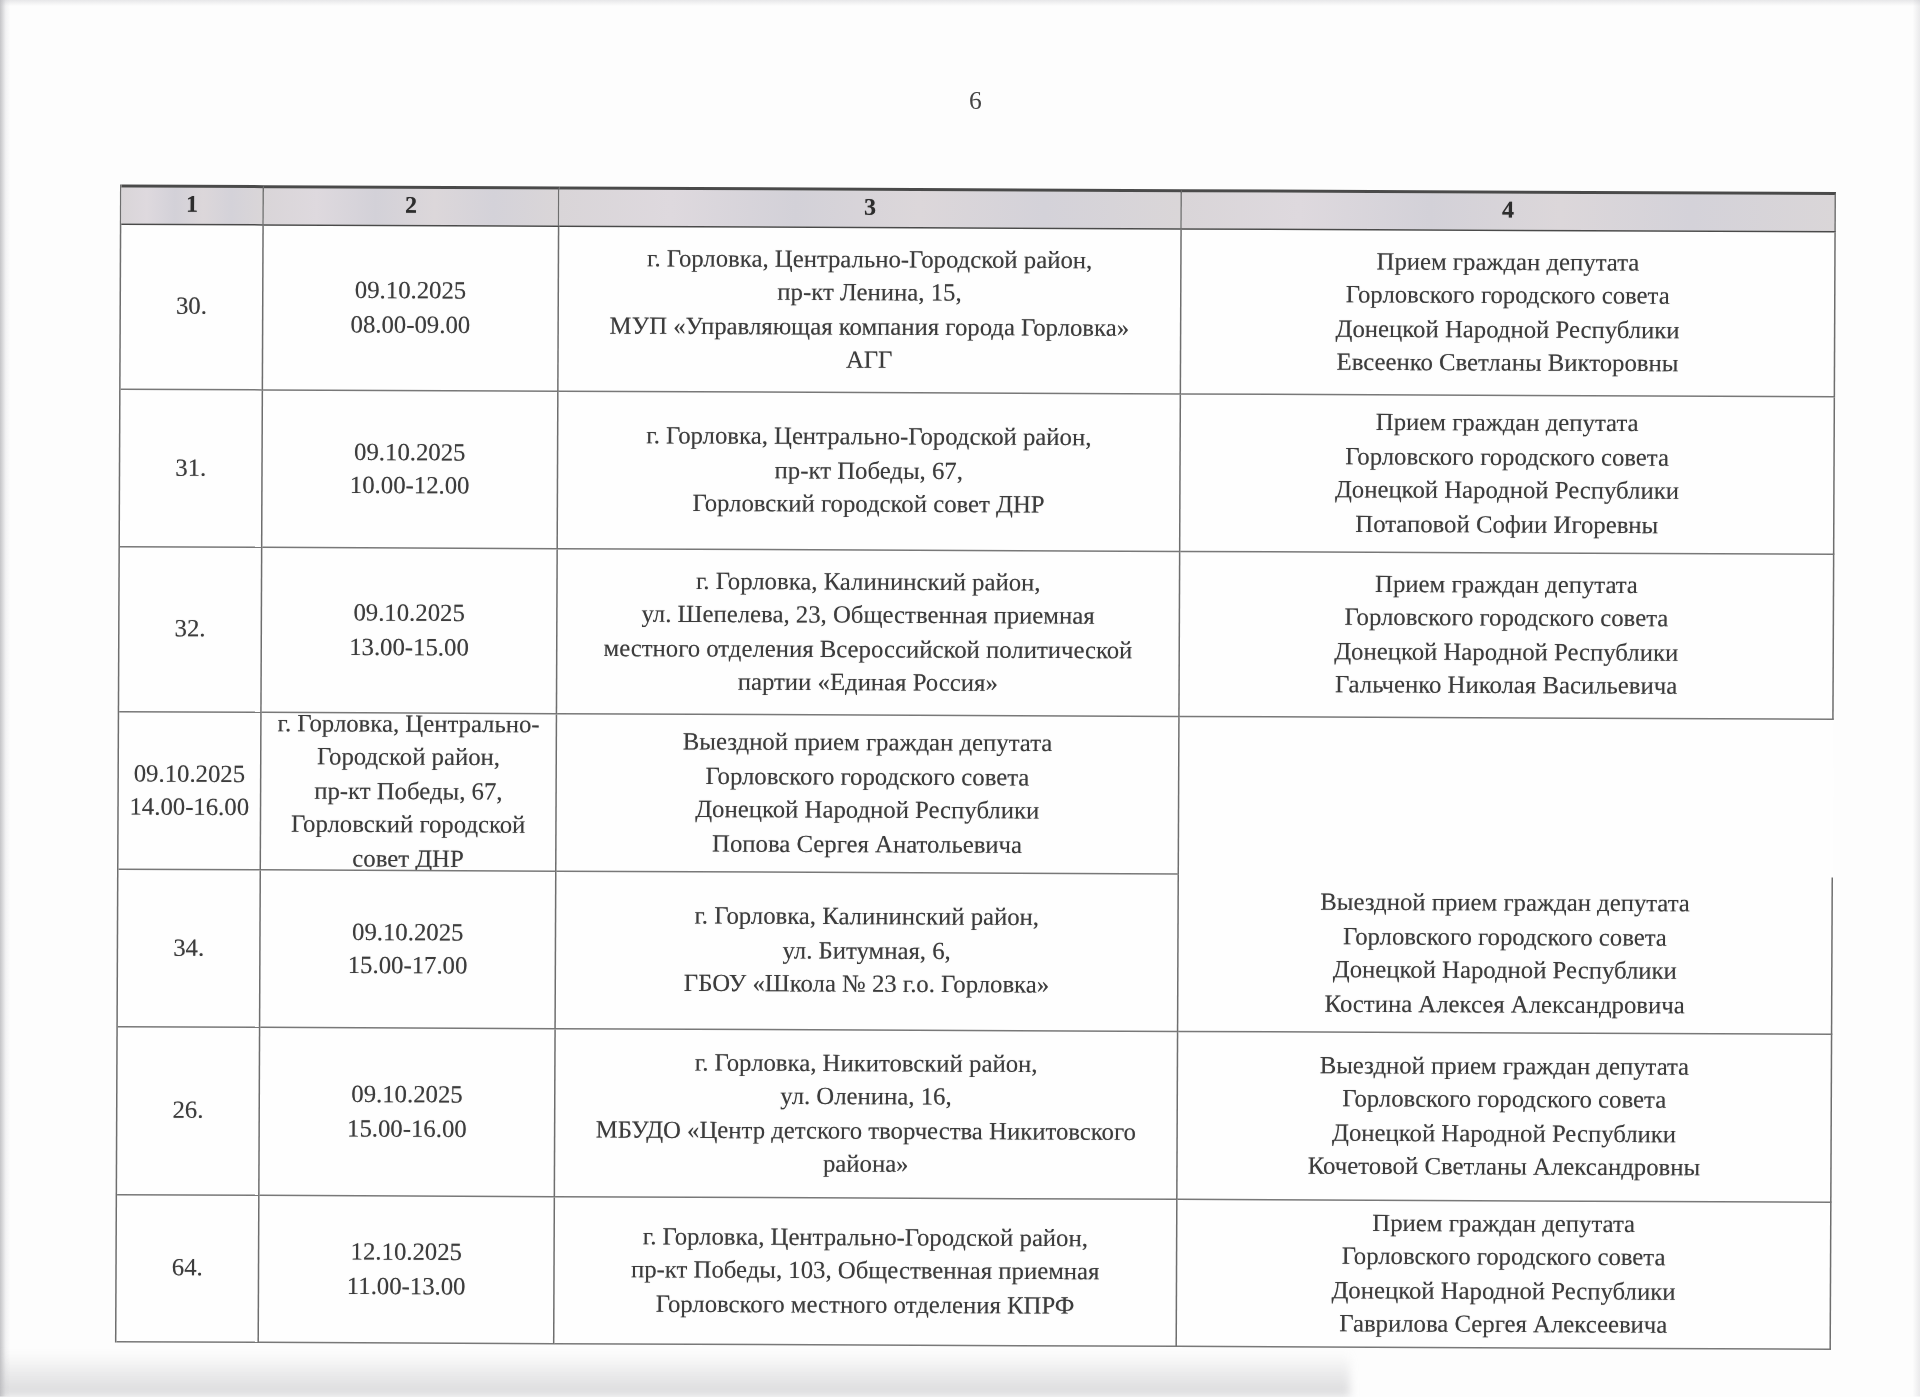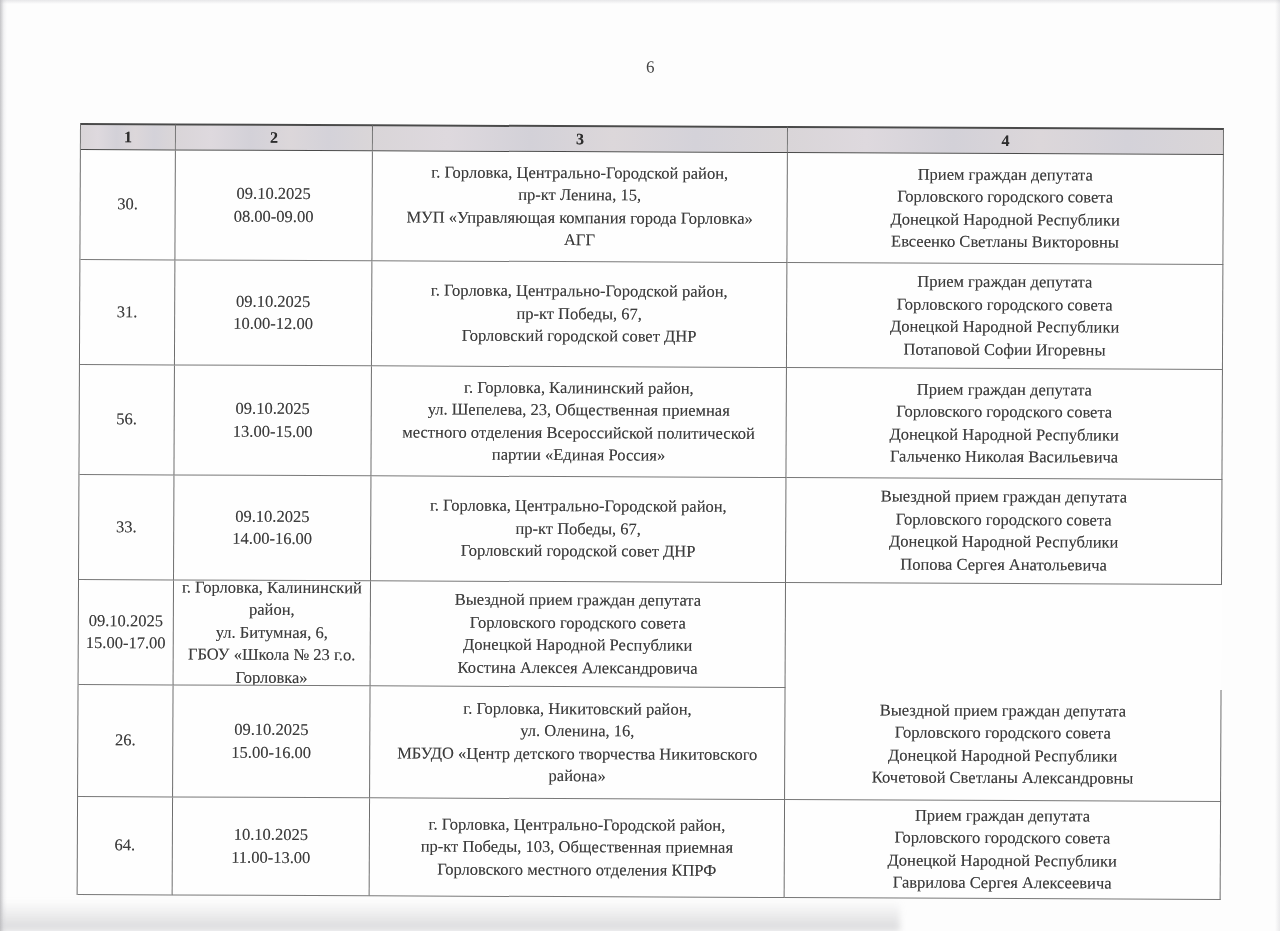--- a/index.html
+++ b/index.html
@@ -122,47 +122,47 @@
       <div class="t-cell">г. Горловка, Центрально-Городской район,
 пр-кт Победы, 67,
 Горловский городской совет ДНР</div>
       <div class="t-cell">Прием граждан депутата
 Горловского городского совета
 Донецкой Народной Республики
 Потаповой Софии Игоревны</div>
     </div>
 
     <div class="t-row r2">
-      <div class="t-cell">56.</div>
+      <div class="t-cell">32.</div>
       <div class="t-cell">09.10.2025
 13.00-15.00</div>
       <div class="t-cell">г. Горловка, Калининский район,
 ул. Шепелева, 23, Общественная приемная
 местного отделения Всероссийской политической
 партии «Единая Россия»</div>
       <div class="t-cell">Прием граждан депутата
 Горловского городского совета
 Донецкой Народной Республики
 Гальченко Николая Васильевича</div>
     </div>
 
     <div class="t-row r3">
-      <div class="t-cell">33.</div>
       <div class="t-cell">09.10.2025
 14.00-16.00</div>
       <div class="t-cell">г. Горловка, Центрально-Городской район,
 пр-кт Победы, 67,
 Горловский городской совет ДНР</div>
       <div class="t-cell">Выездной прием граждан депутата
 Горловского городского совета
 Донецкой Народной Республики
 Попова Сергея Анатольевича</div>
     </div>
 
     <div class="t-row r4">
+      <div class="t-cell">34.</div>
       <div class="t-cell">09.10.2025
 15.00-17.00</div>
       <div class="t-cell">г. Горловка, Калининский район,
 ул. Битумная, 6,
 ГБОУ «Школа № 23 г.о. Горловка»</div>
       <div class="t-cell">Выездной прием граждан депутата
 Горловского городского совета
 Донецкой Народной Республики
 Костина Алексея Александровича</div>
     </div>
@@ -176,21 +176,21 @@
 МБУДО «Центр детского творчества Никитовского
 района»</div>
       <div class="t-cell">Выездной прием граждан депутата
 Горловского городского совета
 Донецкой Народной Республики
 Кочетовой Светланы Александровны</div>
     </div>
 
     <div class="t-row r6">
       <div class="t-cell">64.</div>
-      <div class="t-cell">10.10.2025
+      <div class="t-cell">12.10.2025
 11.00-13.00</div>
       <div class="t-cell">г. Горловка, Центрально-Городской район,
 пр-кт Победы, 103, Общественная приемная
 Горловского местного отделения КПРФ</div>
       <div class="t-cell">Прием граждан депутата
 Горловского городского совета
 Донецкой Народной Республики
 Гаврилова Сергея Алексеевича</div>
     </div>
 

